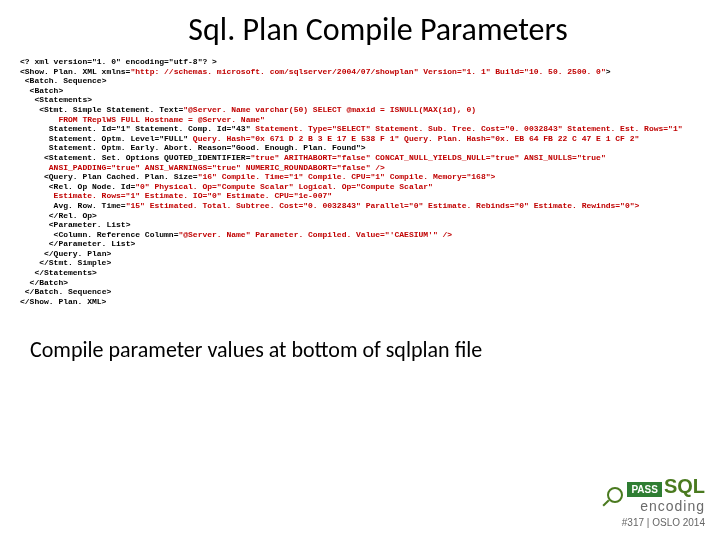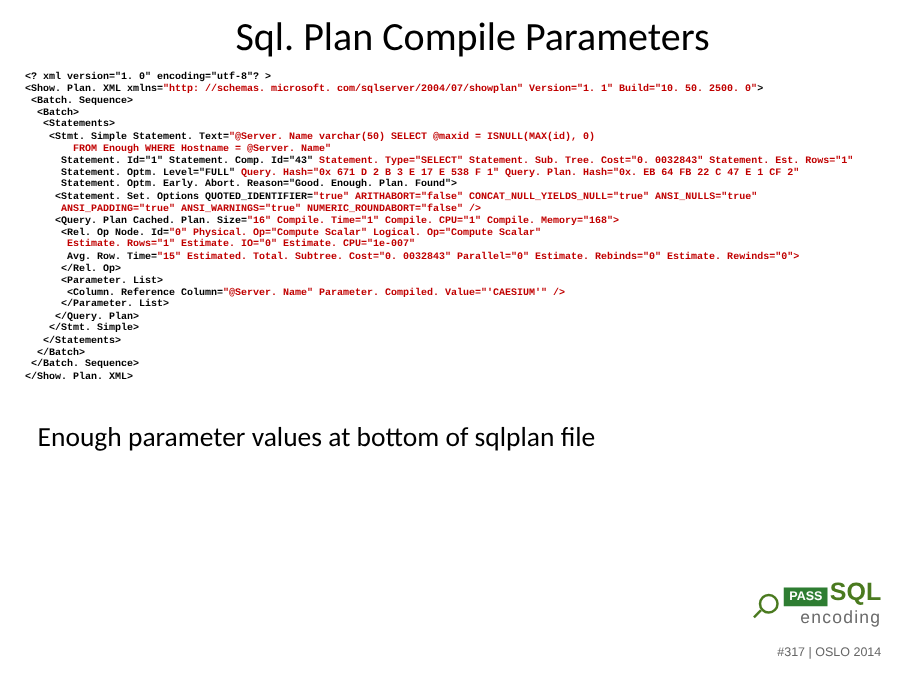--- a/index.html
+++ b/index.html
@@ -64,21 +64,21 @@
     line-height: 0.9;
   }
   .sat-text {
     font-size: 14px;
     color: #6b6b6b;
     letter-spacing: 1px;
   }
   .event-text {
     font-size: 10px;
     color: #666;
-    margin-top: 14px;
+    margin-top: 2px;
   }
   .mag-icon {
     width: 18px;
     height: 18px;
     position: relative;
     margin-right: 4px;
   }
   .mag-icon .circle {
     width: 12px;
     height: 12px;
@@ -102,42 +102,42 @@
 <body>
 
 <div class="title">Sql. Plan Compile Parameters</div>
 
 <div class="xml-block"><span class="decl">&lt;? xml version="1. 0" encoding="utf-8"? &gt;</span>
 <span><span>&lt;Show. Plan. XML xmlns=</span><span class="attr">"http: //schemas. microsoft. com/sqlserver/2004/07/showplan"</span><span class="attr"> Version="1. 1" Build="10. 50. 2500. 0"</span><span>&gt;</span></span>
 <span> &lt;Batch. Sequence&gt;</span>
 <span>  &lt;Batch&gt;</span>
 <span>   &lt;Statements&gt;</span>
 <span><span>    &lt;Stmt. Simple Statement. Text=</span><span class="attr">"@Server. Name varchar(50) SELECT @maxid = ISNULL(MAX(id), 0)</span></span>
-<span class="attr">        FROM Enough WHERE Hostname = @Server. Name"</span>
+<span class="attr">        FROM TReplWS FULL Hostname = @Server. Name"</span>
 <span><span>      Statement. Id="1" Statement. Comp. Id="43"</span><span class="attr"> Statement. Type="SELECT" Statement. Sub. Tree. Cost="0. 0032843" Statement. Est. Rows="1"</span></span>
 <span><span>      Statement. Optm. Level="FULL"</span><span class="attr"> Query. Hash="0x 671 D 2 B 3 E 17 E 538 F 1" Query. Plan. Hash="0x. EB 64 FB 22 C 47 E 1 CF 2"</span></span>
 <span>      Statement. Optm. Early. Abort. Reason="Good. Enough. Plan. Found"&gt;</span>
 <span><span>     &lt;Statement. Set. Options QUOTED_IDENTIFIER=</span><span class="attr">"true" ARITHABORT="false" CONCAT_NULL_YIELDS_NULL="true" ANSI_NULLS="true"</span></span>
 <span class="attr">      ANSI_PADDING="true" ANSI_WARNINGS="true" NUMERIC_ROUNDABORT="false" /&gt;</span>
 <span><span>     &lt;Query. Plan Cached. Plan. Size=</span><span class="attr">"16" Compile. Time="1" Compile. CPU="1" Compile. Memory="168"&gt;</span></span>
 <span><span>      &lt;Rel. Op Node. Id=</span><span class="attr">"0" Physical. Op="Compute Scalar" Logical. Op="Compute Scalar"</span></span>
 <span class="attr">       Estimate. Rows="1" Estimate. IO="0" Estimate. CPU="1e-007"</span>
 <span><span>       Avg. Row. Time=</span><span class="attr">"15" Estimated. Total. Subtree. Cost="0. 0032843" Parallel="0" Estimate. Rebinds="0" Estimate. Rewinds="0"&gt;</span></span>
 <span>      &lt;/Rel. Op&gt;</span>
 <span>      &lt;Parameter. List&gt;</span>
 <span><span>       &lt;Column. Reference Column=</span><span class="attr">"@Server. Name" Parameter. Compiled. Value="'CAESIUM'" /&gt;</span></span>
 <span>      &lt;/Parameter. List&gt;</span>
 <span>     &lt;/Query. Plan&gt;</span>
 <span>    &lt;/Stmt. Simple&gt;</span>
 <span>   &lt;/Statements&gt;</span>
 <span>  &lt;/Batch&gt;</span>
 <span> &lt;/Batch. Sequence&gt;</span>
 <span>&lt;/Show. Plan. XML&gt;</span></div>
 
-<div class="note">Enough parameter values at bottom of sqlplan file</div>
+<div class="note">Compile parameter values at bottom of sqlplan file</div>
 
 <div class="logo">
   <div class="logo-top">
     <div class="mag-icon">
       <div class="circle"></div>
       <div class="handle"></div>
     </div>
     <div>
       <span class="pass-box">PASS</span><span class="sql-text">SQL</span><br>
       <span class="sat-text">encoding</span>

